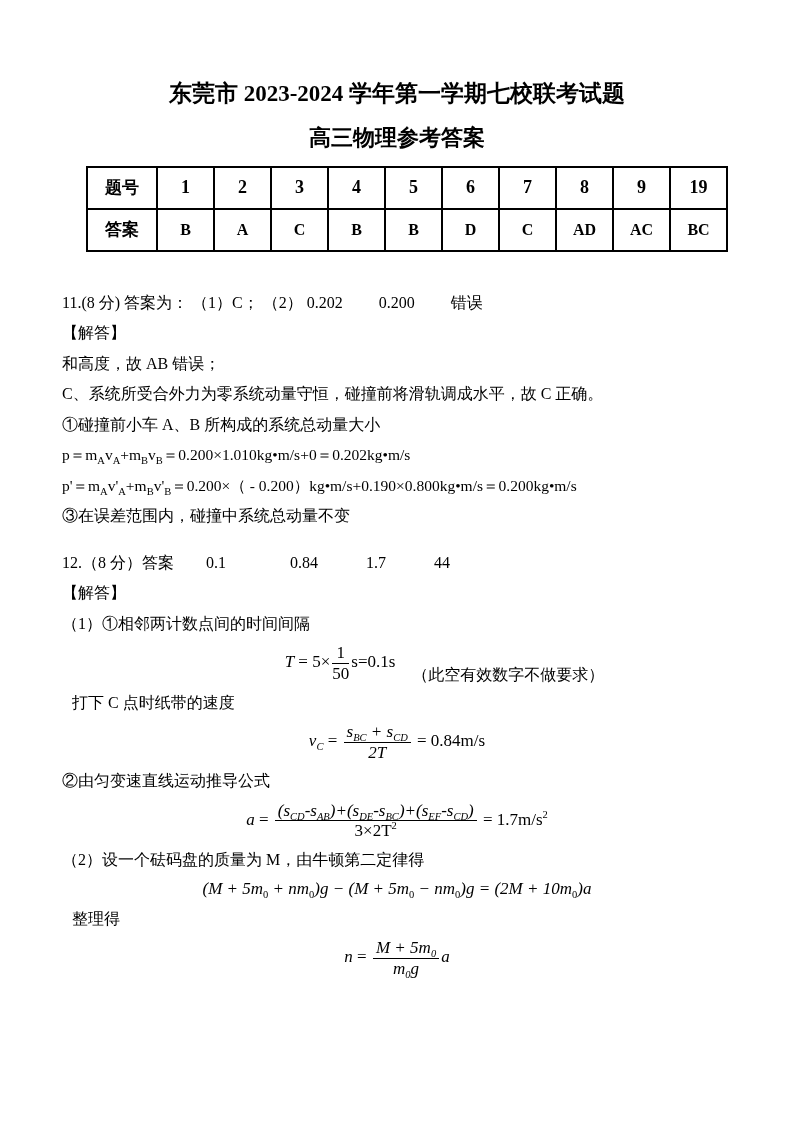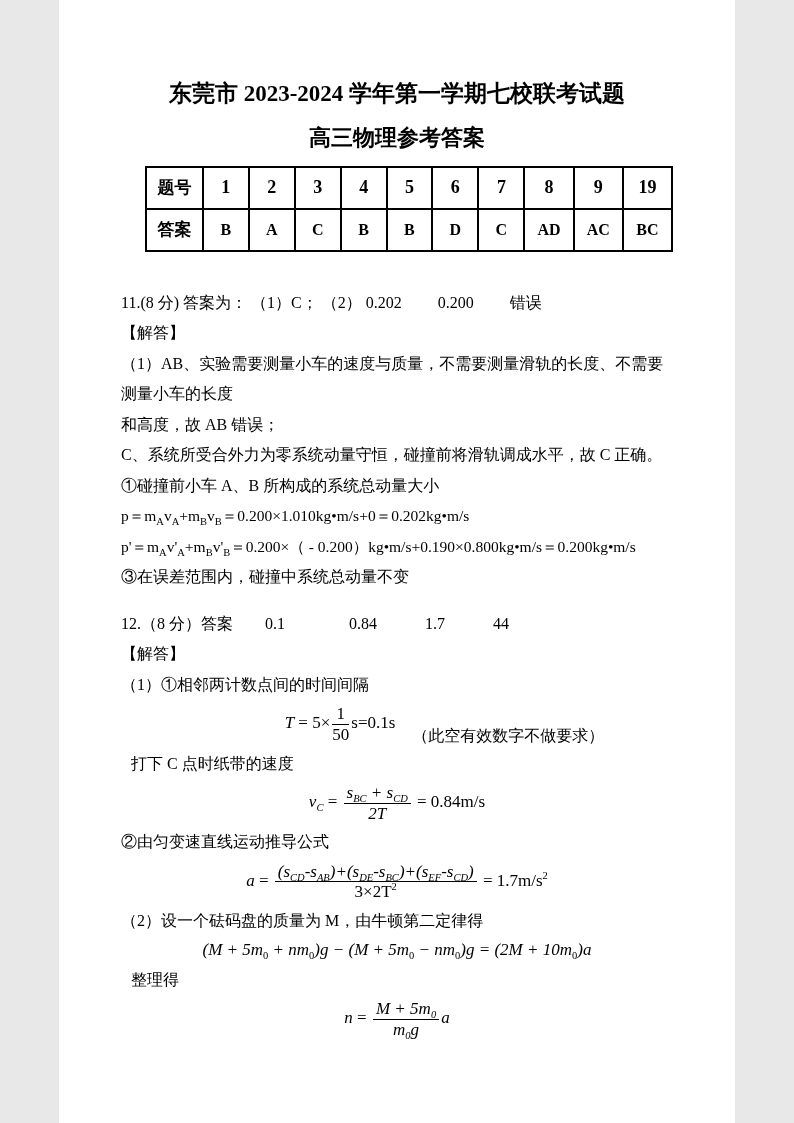--- a/index.html
+++ b/index.html
@@ -1,17 +1,17 @@
 <!DOCTYPE html>
 <html><head>
 <meta charset="utf-8">
 <style>
   html,body{margin:0;padding:0;background:#e8e8e8;}
   .page{
-    width:676px;height:1123px;box-sizing:border-box;background:#ffffff;
+    width:794px;height:1123px;box-sizing:border-box;background:#ffffff;
     margin:0 auto;padding:80px 62px 0 62px;overflow:hidden;
     font-family:"Liberation Serif","DejaVu Serif",serif;color:#000;font-size:16px;
   }
   .title{text-align:center;font-weight:bold;font-size:23px;margin:0;line-height:1.2;}
   .subtitle{text-align:center;font-weight:bold;font-size:22px;margin:17px 0 0 0;line-height:1.2;}
   table.ans{border-collapse:collapse;margin:15px 0 0 24px;}
   table.ans td{
     border:2px solid #000;text-align:center;vertical-align:middle;
     font-weight:bold;height:36px;padding:2px;
   }
@@ -71,21 +71,20 @@
       <td class="ltr">AD</td>
       <td class="ltr">AC</td>
       <td class="ltr">BC</td>
     </tr>
   </tbody>
     </table>
 
   <div class="sec11">
     <p class="ln">11.(8 分) 答案为： （1）C； （2） 0.202　　 0.200　　 错误</p>
     <p class="ln">【解答】</p>
-    <p class="ln">（1）AB、实验需要测量小车的速度与质量，不需要测量滑轨的长度、不需要测量小车的长度</p>
     <p class="ln">和高度，故 AB 错误；</p>
     <p class="ln">C、系统所受合外力为零系统动量守恒，碰撞前将滑轨调成水平，故 C 正确。</p>
     <p class="ln">①碰撞前小车 A、B 所构成的系统总动量大小</p>
     <p class="peq"><span>p＝m</span><sub>A</sub><span>v</span><sub>A</sub><span>+m</span><sub>B</sub><span>v</span><sub>B</sub><span>＝0.200×1.010kg•m/s+0＝0.202kg•m/s</span></p>
     <p class="peq"><span>p'＝m</span><sub>A</sub><span>v'</span><sub>A</sub><span>+m</span><sub>B</sub><span>v'</span><sub>B</sub><span>＝0.200×（ - 0.200）kg•m/s+0.190×0.800kg•m/s＝0.200kg•m/s</span></p>
     <p class="ln">③在误差范围内，碰撞中系统总动量不变</p>
   </div>
 
   <div class="sec12">
     <p class="ln">12.（8 分）答案　　0.1　　　　0.84　　　1.7　　　44</p>

